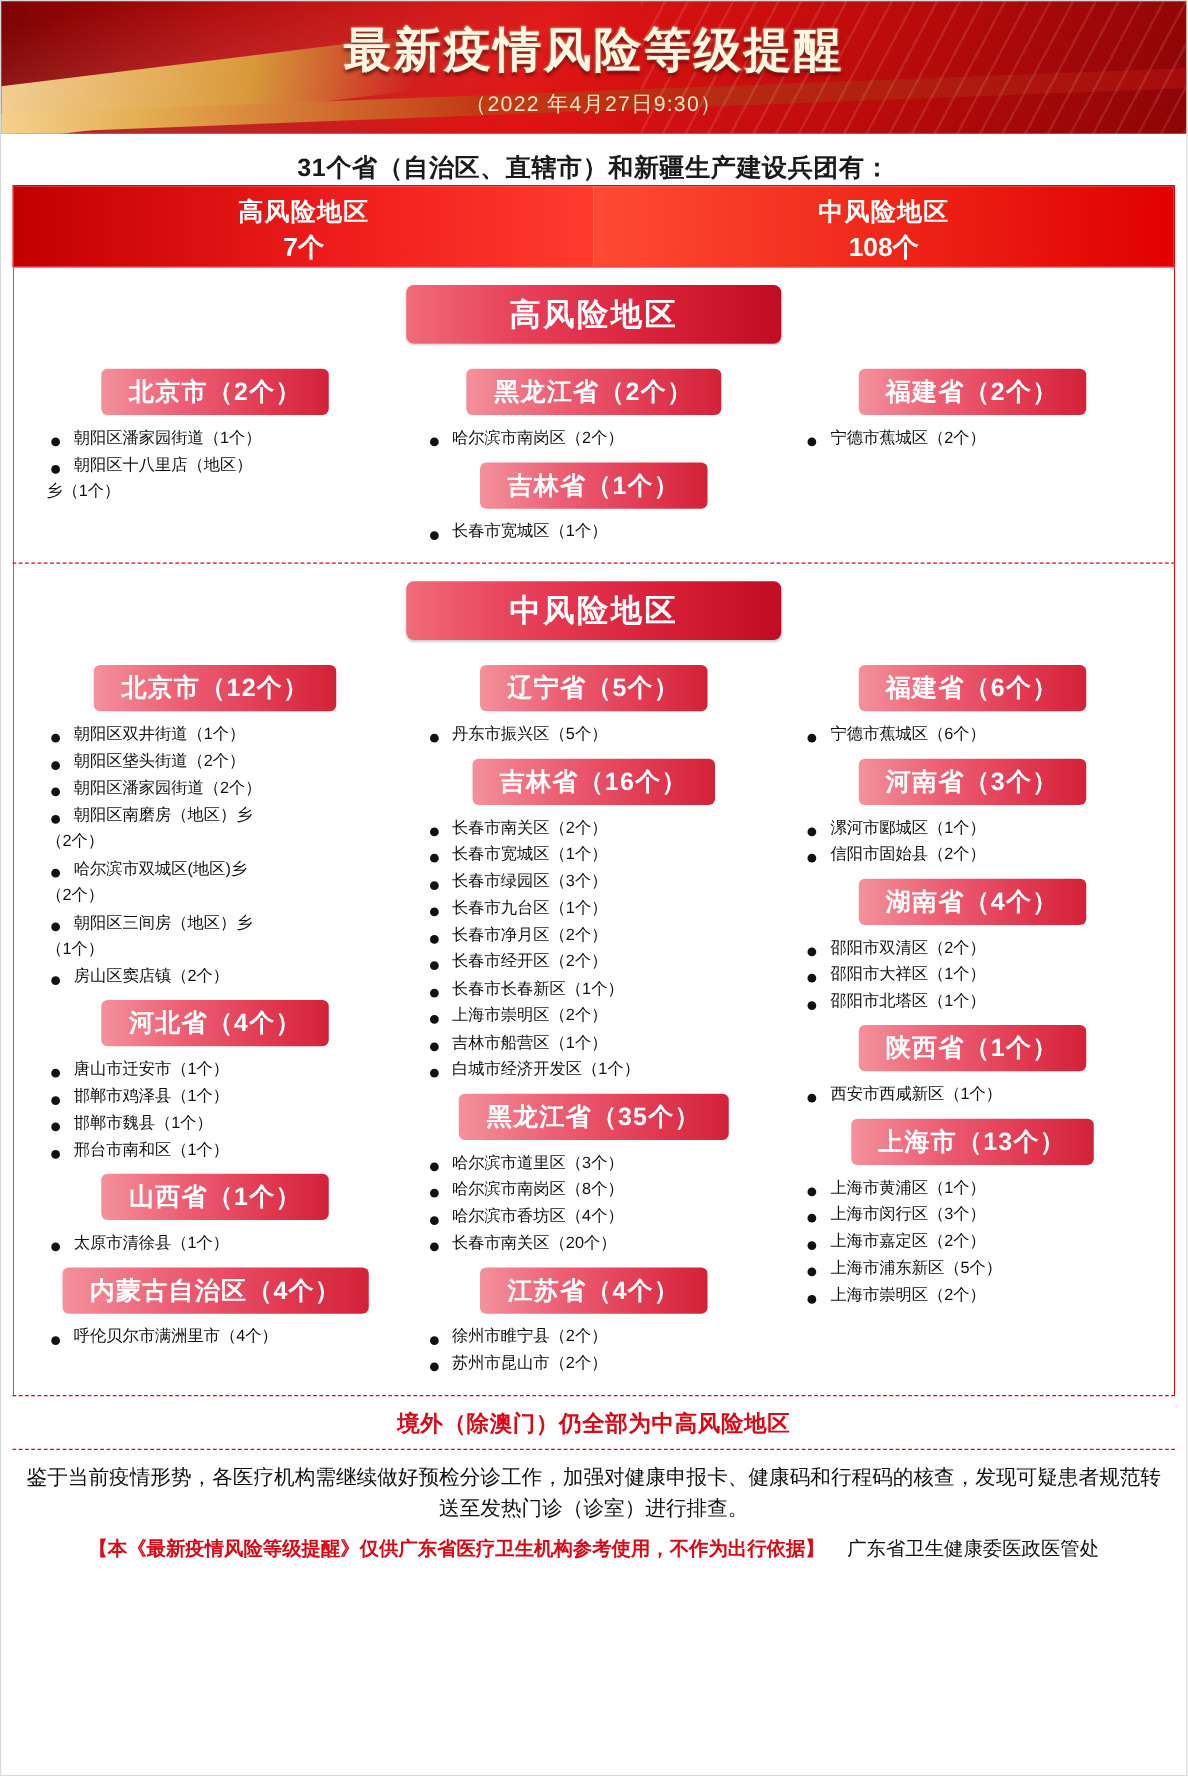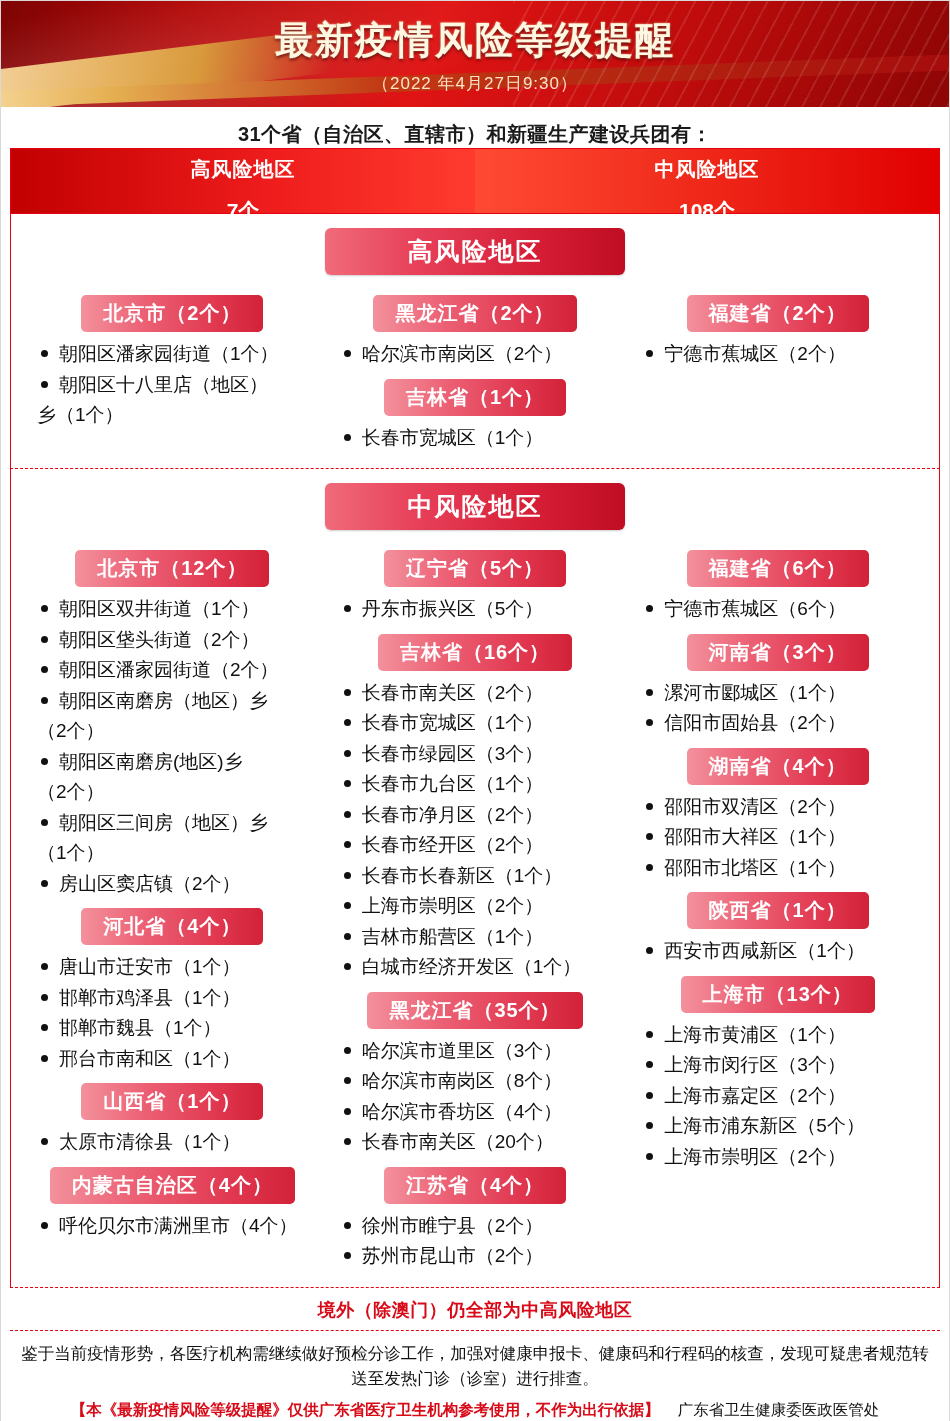--- a/index.html
+++ b/index.html
@@ -103,21 +103,21 @@
     padding-top: 7px;
     position: relative;
   }
   .summary-cell.high {
     background: linear-gradient(90deg, #c20000 0%, #ee1c1c 55%, #ff3b2e 100%);
   }
   .summary-cell.mid {
     background: linear-gradient(90deg, #ff4a33 0%, #f22f1e 40%, #e00000 100%);
   }
   .summary-label { font-size: 20px; font-weight: bold; letter-spacing: 1px; }
-  .summary-count { font-size: 21px; font-weight: bold; margin-top: 14px; }
+  .summary-count { font-size: 21px; font-weight: bold; margin-top: 1px; }
 
   
   .section {
     width: 930px;
     margin: 0 auto;
     border-left: 1px solid #e60012;
     border-right: 1px solid #e60012;
     border-bottom: 1px dashed #e60012;
     padding-bottom: 14px;
   }
@@ -150,21 +150,21 @@
     border-radius: 5px;
     font-size: 20px;
     font-weight: bold;
     color: #fff;
     background: linear-gradient(90deg, #f3919c 0%, #ec6074 35%, #e0374f 75%, #d22238 100%);
     letter-spacing: 1px;
   }
   .area-list { list-style: none; padding-left: 14px; }
   .area-list li {
     position: relative;
-    font-size: 19px;
+    font-size: 13px;
     line-height: 1.5;
     color: #111;
     padding-left: 18px;
     margin-bottom: 2px;
   }
   .area-list li:before {
     content: "";
     position: absolute;
     left: 0; top: 10px;
     width: 7px; height: 7px;
@@ -276,21 +276,21 @@
     </div>
     <div class="cols" id="mid-cols">
         <div class="col">
           <div class="prov-pill-wrap"><span class="prov-pill">北京市（12个）</span></div>
           <ul class="area-list">
             <li>朝阳区双井街道（1个）</li>
             <li>朝阳区垡头街道（2个）</li>
             <li>朝阳区潘家园街道（2个）</li>
             <li>朝阳区南磨房（地区）乡</li>
             <li class="cont">（2个）</li>
-            <li>朝阳区南磨房(地区)乡</li>
+            <li>哈尔滨市双城区(地区)乡</li>
             <li class="cont">（2个）</li>
             <li>朝阳区三间房（地区）乡</li>
             <li class="cont">（1个）</li>
             <li>房山区窦店镇（2个）</li>
           </ul>
           <div class="prov-pill-wrap"><span class="prov-pill">河北省（4个）</span></div>
           <ul class="area-list">
             <li>唐山市迁安市（1个）</li>
             <li>邯郸市鸡泽县（1个）</li>
             <li>邯郸市魏县（1个）</li>

